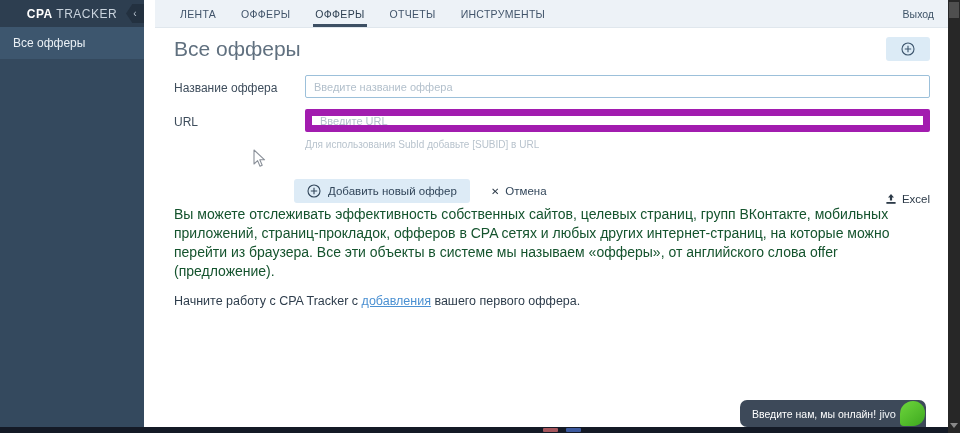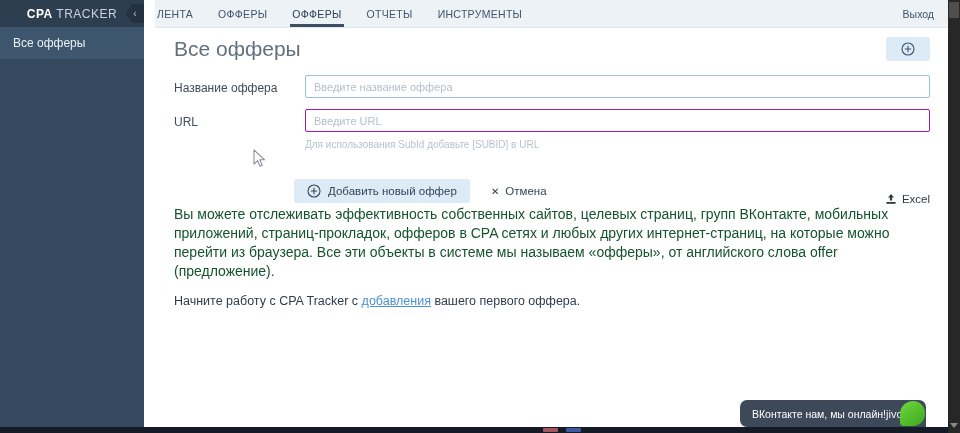--- a/index.html
+++ b/index.html
@@ -33,21 +33,21 @@
     font-size: 12px; color: #eaf0f5; cursor: pointer;
   }
   .side-item.active { background: #3d566e; }
 
   
   .topnav {
     position: absolute; left: 155px; top: 0; width: 793px; height: 28px;
     background: #edf2f7; border-bottom: 1px solid #e0e7ed;
     display: flex; align-items: stretch;
   }
-  .tabs { display: flex; padding-left: 0; }
+  .tabs { display: flex; padding-left: 23px; }
   .tab {
     font-size: 10.5px; letter-spacing: .3px; color: #41546a;
     padding: 0 2px; margin-right: 21px;
     display: flex; align-items: center; cursor: pointer;
     border-bottom: 3px solid transparent; padding-top: 3px;
   }
   .tab.active { border-bottom-color: #3d4f63; color: #2e4052; }
   .logout {
     margin-left: auto; padding-right: 14px; display: flex; align-items: center;
     font-size: 10.5px; color: #3f5468; cursor: pointer;
@@ -67,21 +67,21 @@
   .form { margin-top: 14px; }
   .form-row { display: flex; margin-bottom: 11px; }
   .form-label { width: 131px; flex: none; font-size: 12px; color: #3e4d5c; padding-top: 6px; }
   .form-row input {
     flex: 1; height: 23px; border-radius: 2px; padding: 0 8px;
     font-family: "Liberation Sans", sans-serif; font-size: 11px; color: #33424f;
     outline: none;
   }
   .form-row input::placeholder { color: #b3c0cc; }
   input.focused { border: 1px solid #9cc0da; }
-  input.normal  { border: 1px solid #a21caf; }
+  input.normal  { border: 7px solid #a21caf; }
   .hint { margin-left: 131px; margin-top: -4px; font-size: 10px; color: #b8c3cd; }
 
   .actions { display: flex; align-items: center; margin-top: 27px; }
   .submit-btn {
     margin-left: 120px; display: flex; align-items: center; gap: 7px;
     background: #ddebf6; border: none; border-radius: 3px;
     padding: 5px 13px; font-family: "Liberation Sans", sans-serif;
     font-size: 11.5px; color: #32465a; cursor: pointer;
   }
   .cancel-btn {
@@ -204,21 +204,21 @@
       </button>
     </div>
   </div>
 
   <p class="description">Вы можете отслеживать эффективность собственных сайтов, целевых страниц, групп ВКонтакте, мобильных приложений, страниц-прокладок, офферов в CPA сетях и любых других интернет-страниц, на которые можно перейти из браузера. Все эти объекты в системе мы называем «офферы», от английского слова offer (предложение).</p>
 
   <p class="cta"><span>Начните работу с CPA Tracker с </span><a>добавления</a><span> вашего первого оффера.</span></p>
 </div>
 
 <div class="chat-widget">
-  <span class="chat-text">ВКонтакте нам, мы онлайн!</span>
+  <span class="chat-text">Введите нам, мы онлайн!</span>
   <span class="jivo-label">jivo</span>
   <span class="jivo-leaf"></span>
 </div>
 
 <div class="scrollbar">
   <div class="scroll-thumb"></div>
   <div class="scroll-down"></div>
 </div>
 
 <div class="bottom-strip">

